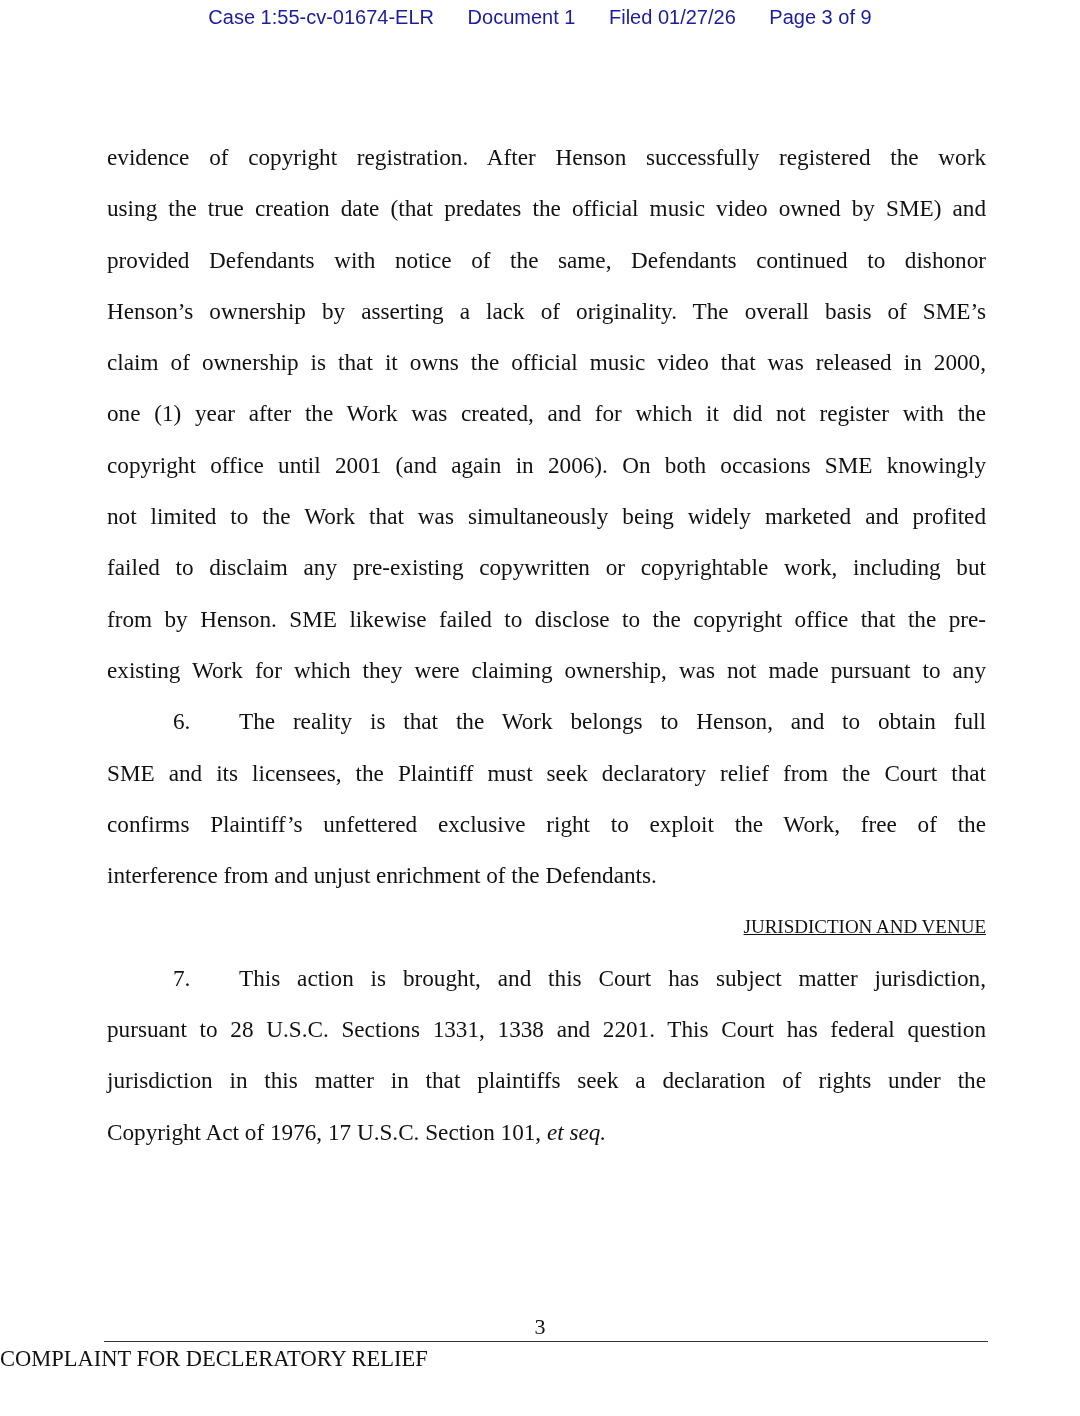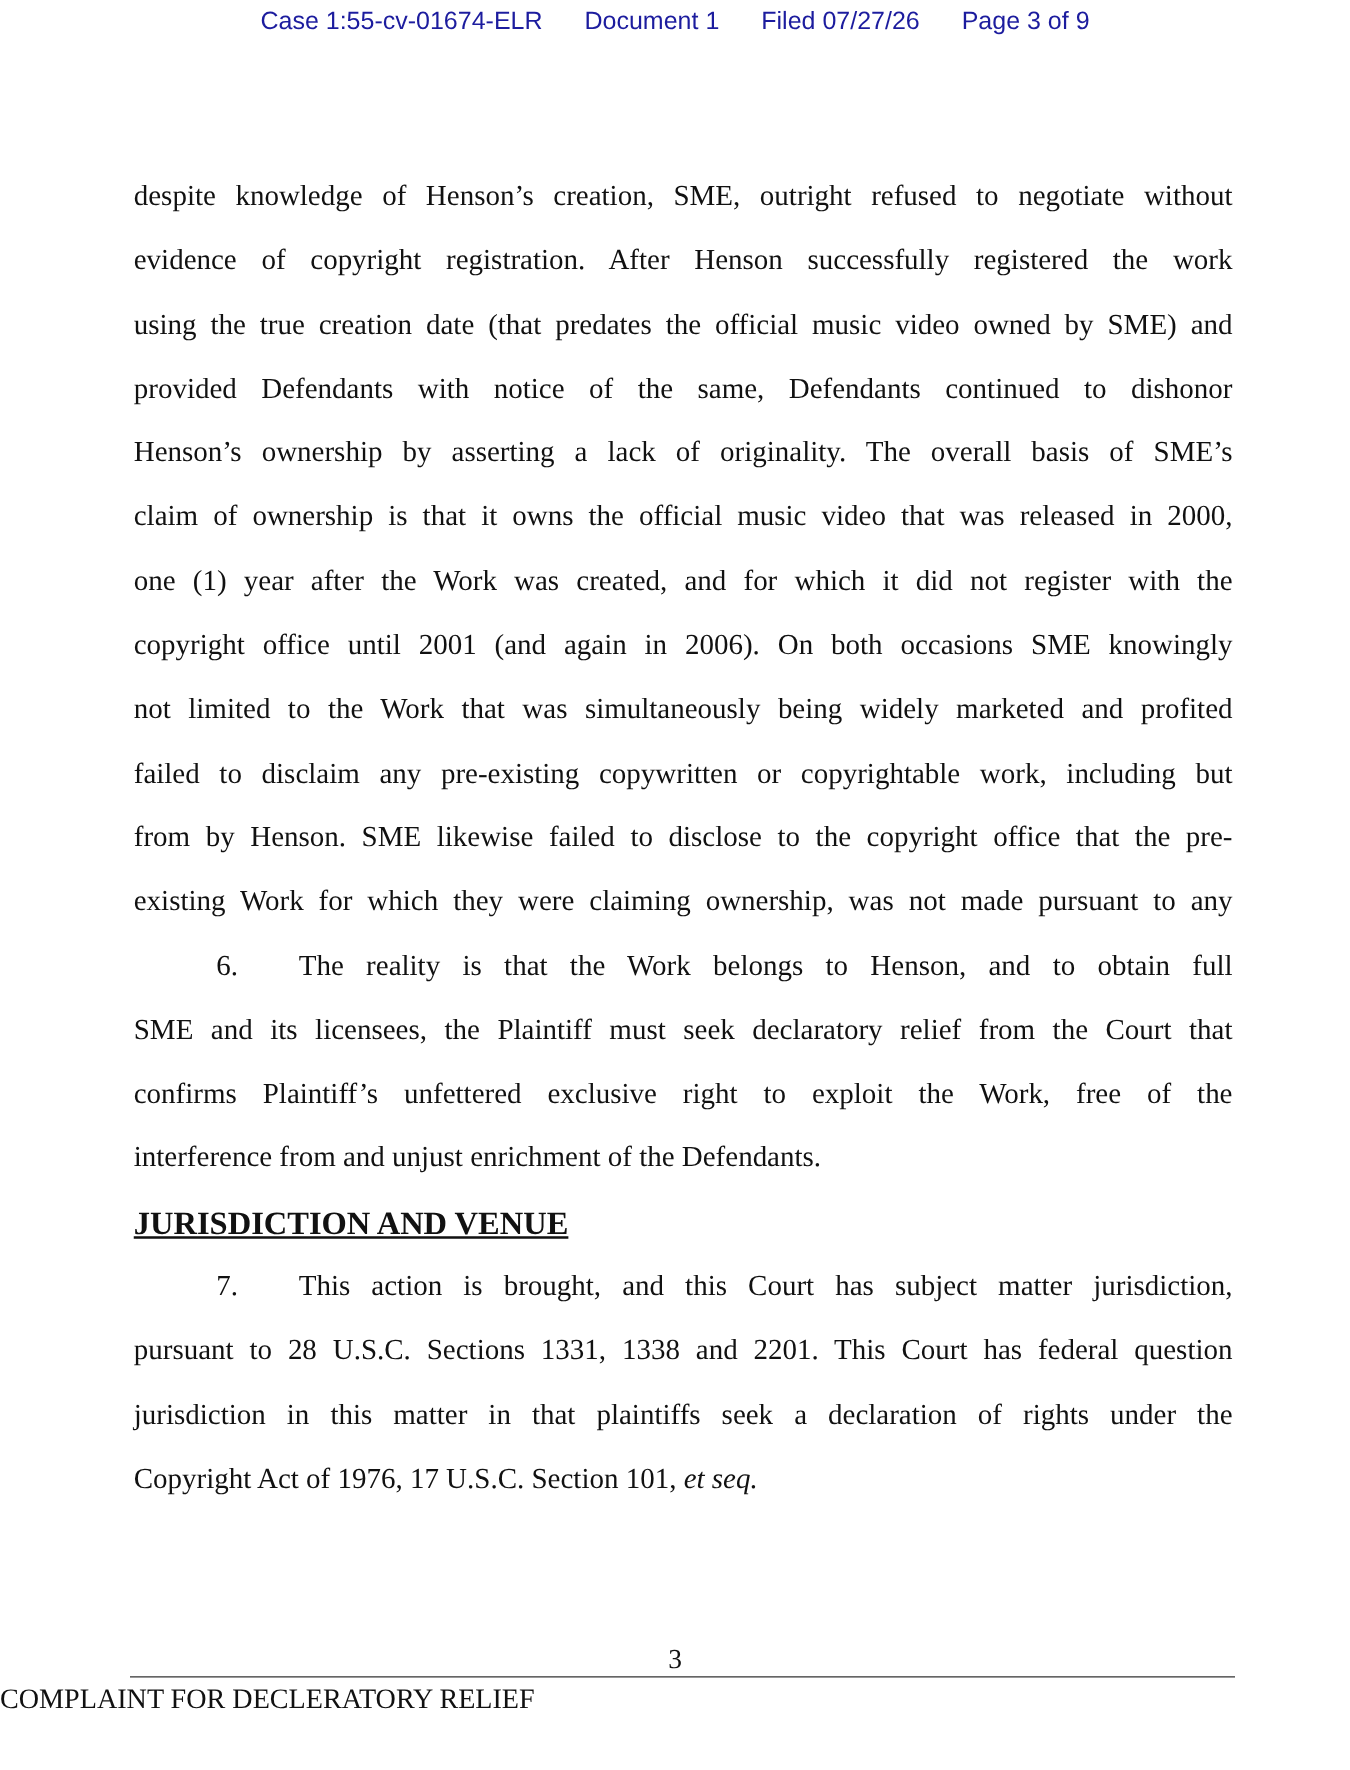--- a/index.html
+++ b/index.html
@@ -15,46 +15,45 @@
     font-family: "Liberation Serif", serif; font-size: 23.2px; color: #111;
   }
   .line {
     height: 51.3px; line-height: 51.3px; white-space: nowrap;
     text-align: justify; text-align-last: justify;
   }
   .line.last { text-align-last: left; }
   .line.indent { padding-left: 66px; }
   .num { display: inline-block; width: 66px; }
   .heading {
-    height: 51.3px; line-height: 51.3px; text-align: left;
-    font-weight: bold; text-decoration: underline; font-size: 26px;
+    height: 51.3px; line-height: 51.3px; text-align: right;
+    font-weight: normal; text-decoration: underline; font-size: 19px;
   }
   .page-num {
     position: absolute; top: 1314px; left: 0; width: 1080px; text-align: center;
     font-family: "Liberation Serif", serif; font-size: 22px; color: #111;
   }
   .rule { position: absolute; top: 1341px; left: 104px; width: 884px; height: 1px; background: #333; }
   .footer {
     position: absolute; top: 1346px; left: 0; width: 1080px; 
     font-family: "Liberation Serif", serif; font-size: 22.5px; color: #111;
   }
   i { font-style: italic; margin-top: 28px; }
 </style>
 </head>
 <body>
 
 <div class="header">
   <span>Case 1:55-cv-01674-ELR</span>
   <span>Document 1</span>
-  <span>Filed 07/27/26</span>
+  <span>Filed 01/27/26</span>
   <span>Page 3 of 9</span>
 </div>
 
 <div class="body-text">
-  <div class="line">despite knowledge of Henson’s creation, SME, outright refused to negotiate without</div>
   <div class="line">evidence of copyright registration. After Henson successfully registered the work</div>
   <div class="line">using the true creation date (that predates the official music video owned by SME) and</div>
   <div class="line">provided Defendants with notice of the same, Defendants continued to dishonor</div>
   <div class="line">Henson’s ownership by asserting a lack of originality. The overall basis of SME’s</div>
   <div class="line">claim of ownership is that it owns the official music video that was released in 2000,</div>
   <div class="line">one (1) year after the Work was created, and for which it did not register with the</div>
   <div class="line">copyright office until 2001 (and again in 2006). On both occasions SME knowingly</div>
   <div class="line">not limited to the Work that was simultaneously being widely marketed and profited</div>
   <div class="line">failed to disclaim any pre-existing copywritten or copyrightable work, including but</div>
   <div class="line">from by Henson. SME likewise failed to disclose to the copyright office that the pre-</div>

